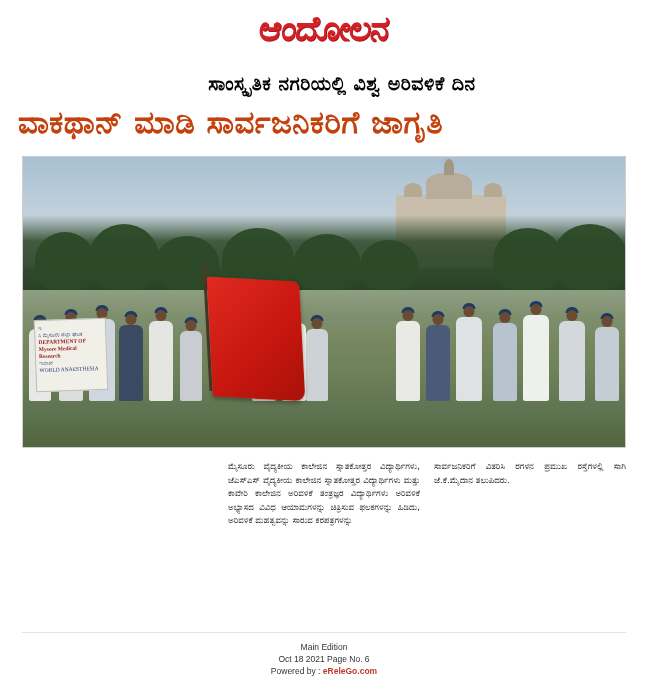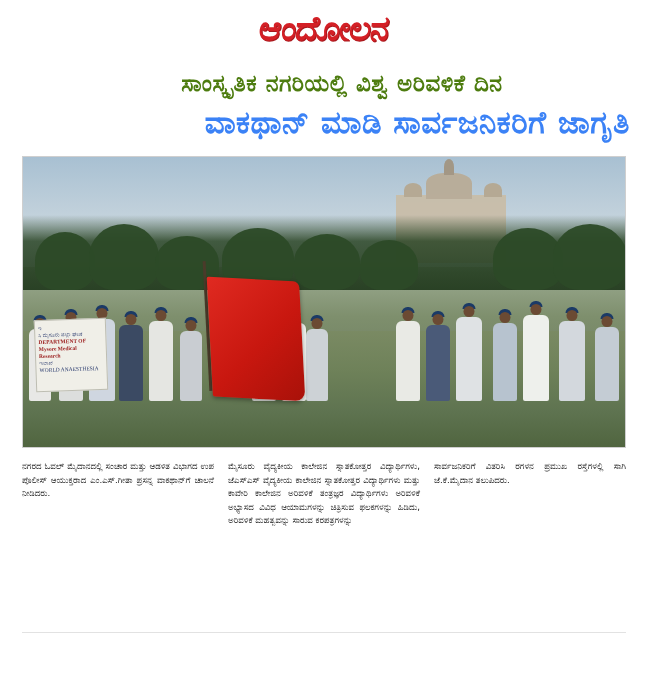--- a/index.html
+++ b/index.html
@@ -39,34 +39,34 @@
     letter-spacing: -1px;
     line-height: 44px;
     transform: skewX(-6deg);
     text-shadow: 1px 1px 0 #a8181d;
   }
 
   
   .kicker {
     text-align: center;
     font-family: "DejaVu Sans", sans-serif;
-    font-size: 23px;
+    font-size: 19px;
     font-weight: bold;
-    color: #4d7c0f;
+    color: #000000;
     letter-spacing: 0.5px;
     margin-top: 14px;
     line-height: 22px;
     margin-left: 36px;
   }
   .headline {
-    text-align: right;
+    text-align: left;
     font-family: "DejaVu Sans", sans-serif;
     font-size: 31px;
     font-weight: bold;
-    color: #3b82f6;
+    color: #c2410c;
     letter-spacing: 0.5px;
     line-height: 40px;
     margin-top: 8px;
     padding: 0 18px;
   }
 
   
   .photo-wrap {
     margin: 14px 22px 0 22px;
     height: 290px;
@@ -383,26 +383,32 @@
       <span class="lb-line lb-red">Mysore Medical</span>
       <span class="lb-line lb-red">Research</span>
       <span class="lb-line">ಇಲಾಖೆ</span>
       <span class="lb-line">WORLD ANAESTHESIA</span>
     </div>
 
   </div>
 
   <div class="article">
     <div class="col">
-      <p>ನಗರದ ಓವಲ್ ಮೈದಾನದಲ್ಲಿ ಸಂಚಾರ ಮತ್ತು ಆಡಳಿತ ವಿಭಾಗದ ಉಪ ಪೊಲೀಸ್ ಆಯುಕ್ತರಾದ ಎಂ.ಎಸ್.ಗೀತಾ ಪ್ರಸನ್ನ ವಾಕಥಾನ್‌ಗೆ ಚಾಲನೆ ನೀಡಿದರು.</p>
     </div>
     <div class="col">
       <p>ಮೈಸೂರು ವೈದ್ಯಕೀಯ ಕಾಲೇಜಿನ ಸ್ನಾತಕೋತ್ತರ ವಿದ್ಯಾರ್ಥಿಗಳು, ಜೆಎಸ್ಎಸ್ ವೈದ್ಯಕೀಯ ಕಾಲೇಜಿನ ಸ್ನಾತಕೋತ್ತರ ವಿದ್ಯಾರ್ಥಿಗಳು ಮತ್ತು ಕಾವೇರಿ ಕಾಲೇಜಿನ ಅರಿವಳಿಕೆ ತಂತ್ರಜ್ಞರ ವಿದ್ಯಾರ್ಥಿಗಳು ಅರಿವಳಿಕೆ ಅಭ್ಯಾಸದ ವಿವಿಧ ಆಯಾಮಗಳನ್ನು ಚಿತ್ರಿಸುವ ಫಲಕಗಳನ್ನು ಹಿಡಿದು, ಅರಿವಳಿಕೆ ಮಹತ್ವವನ್ನು ಸಾರುವ ಕರಪತ್ರಗಳನ್ನು</p>
     </div>
     <div class="col">
       <p>ಸಾರ್ವಜನಿಕರಿಗೆ ವಿತರಿಸಿ ರಗಳನ ಪ್ರಮುಖ ರಸ್ತೆಗಳಲ್ಲಿ ಸಾಗಿ ಜೆ.ಕೆ.ಮೈದಾನ ತಲುಪಿದರು.</p>
     </div>
   </div>
 
   <div class="hairline"></div>
 
+  <div class="footer">
+    <span class="fline">Main Edition</span>
+    <span class="fline">Oct 18 2021 Page No. 6</span>
+    <span class="fline">
+      <span>Powered by : </span><span class="brand">eReleGo.com</span>
+    </span>
+  </div>
 
 </div>
 
 </body></html>

